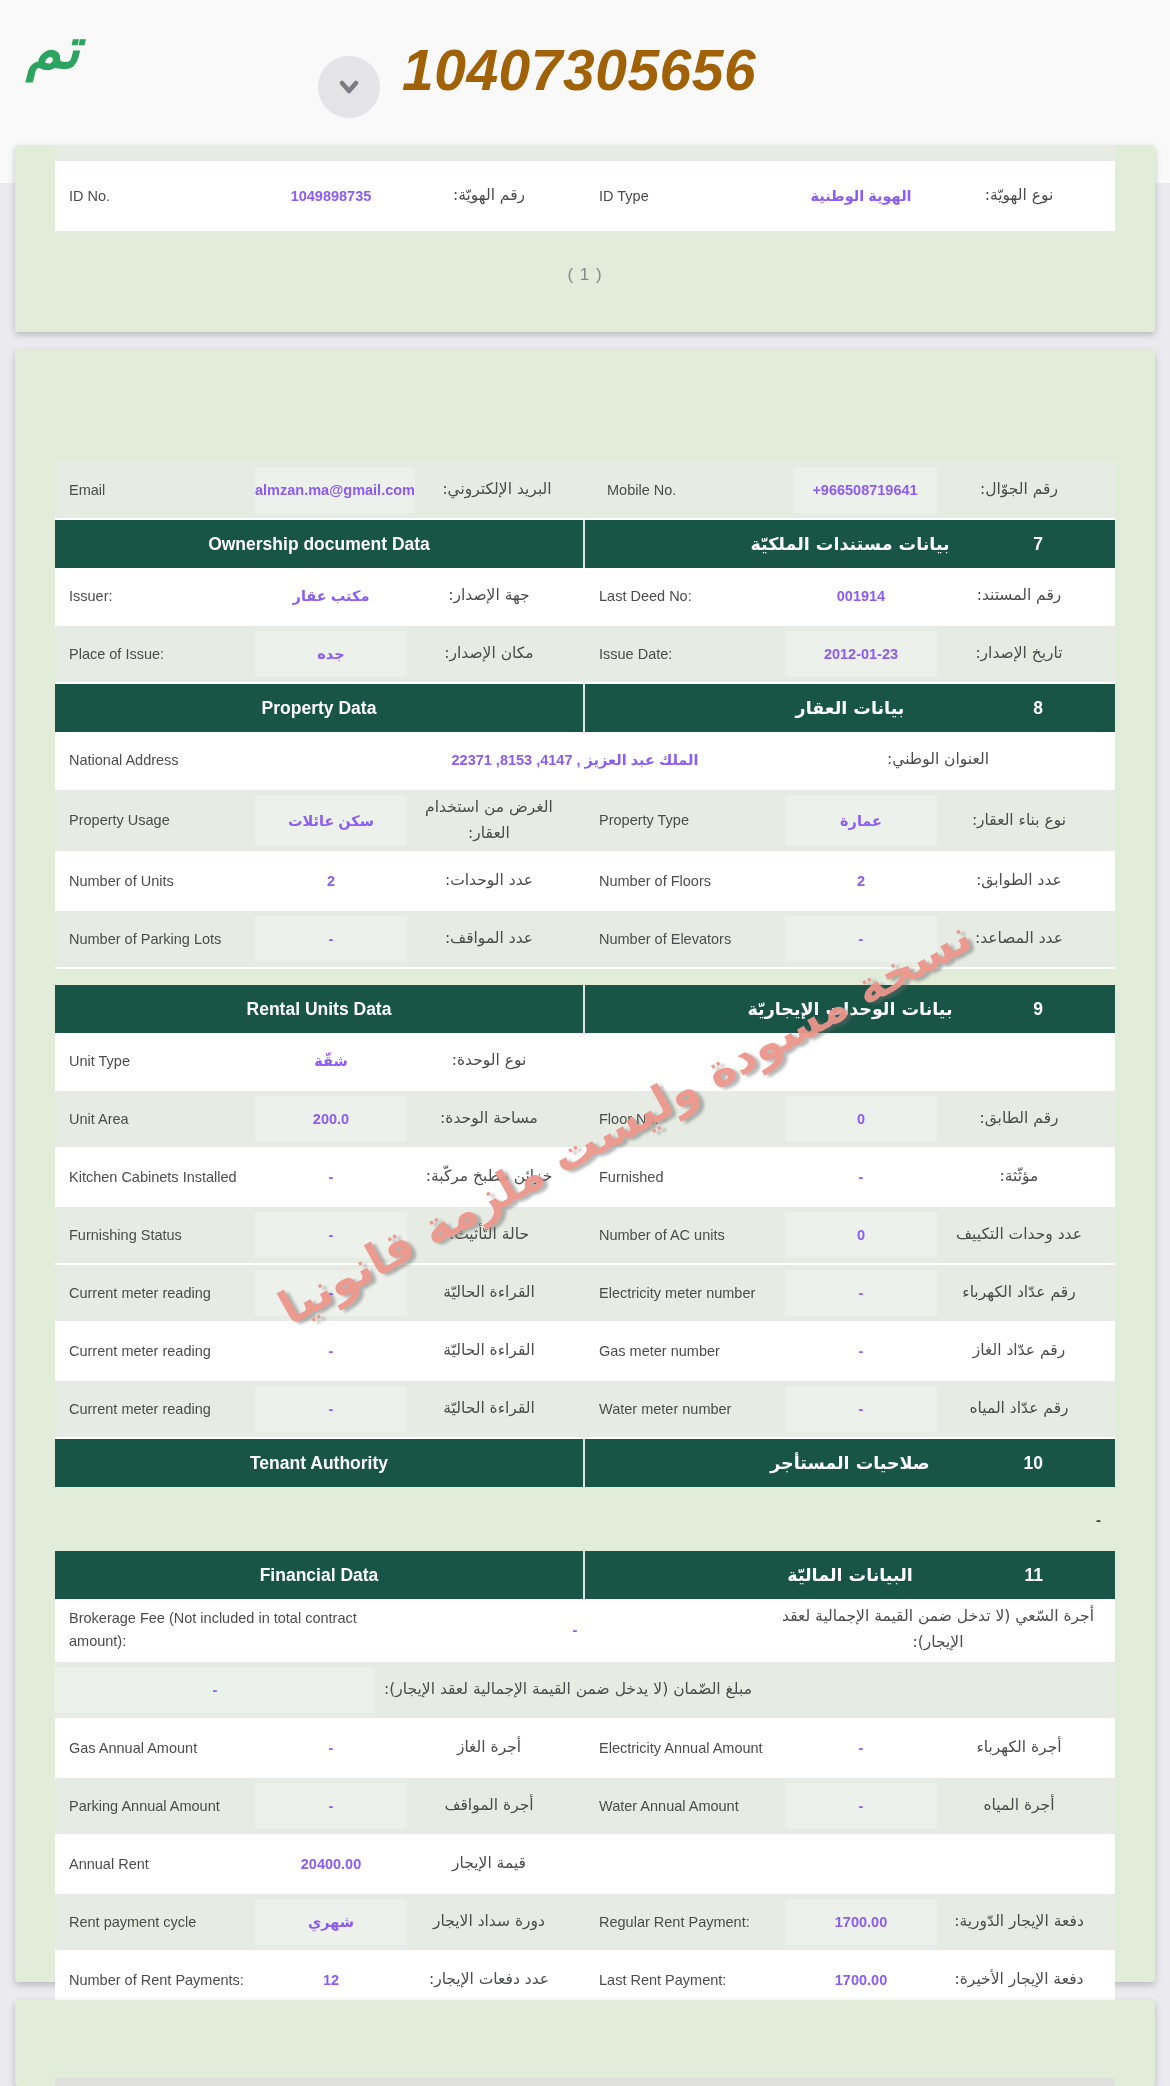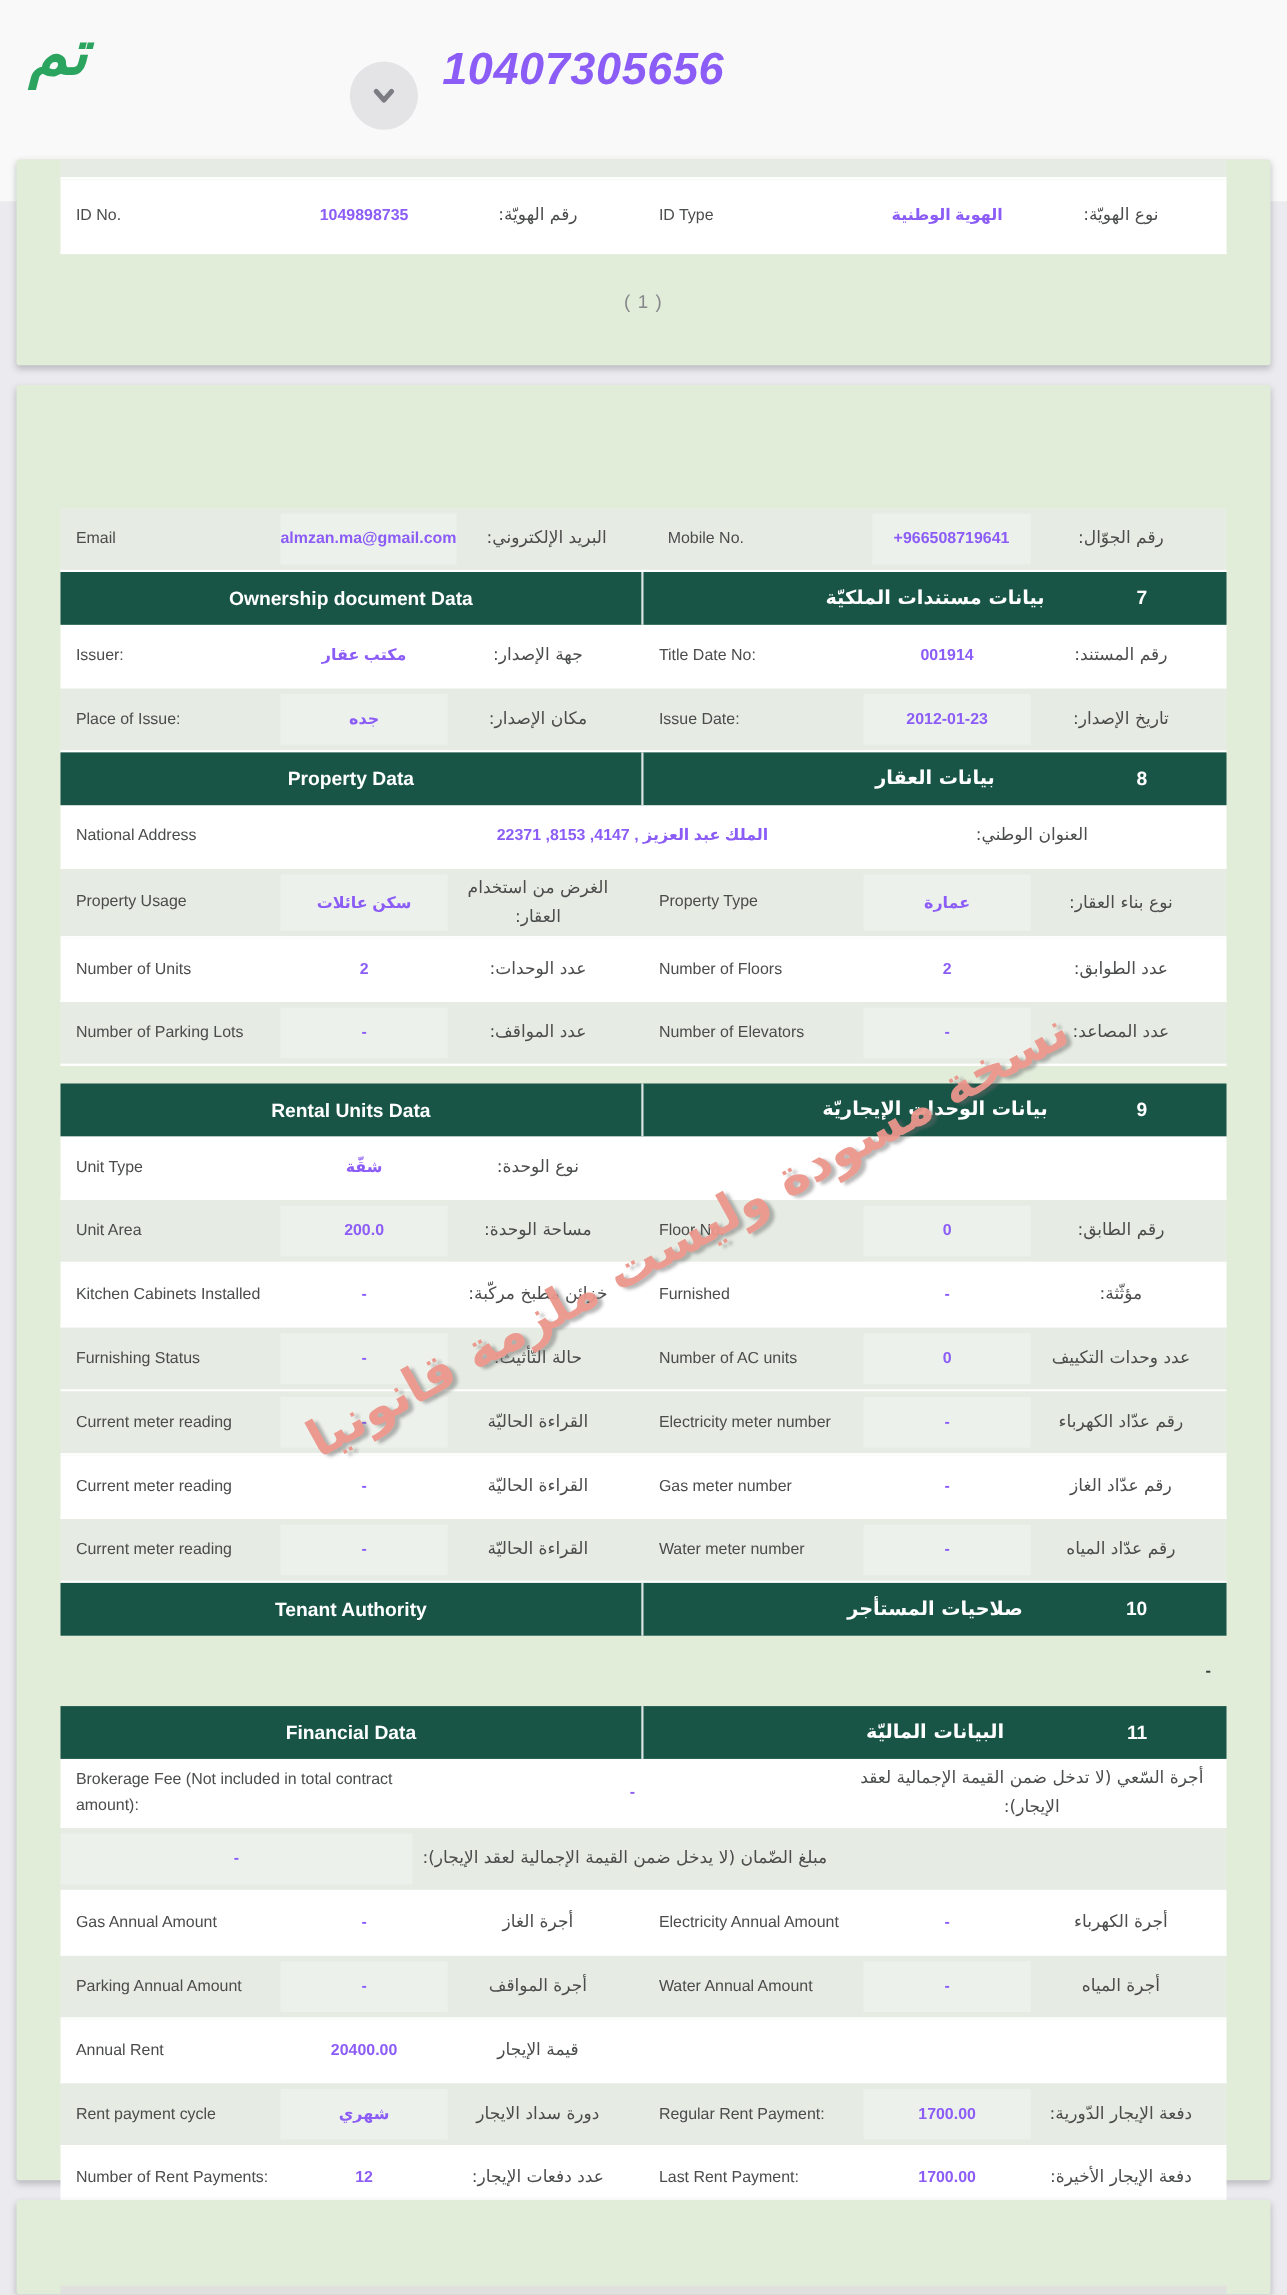--- a/index.html
+++ b/index.html
@@ -13,21 +13,21 @@
   .logo{
     position:absolute;left:26px;top:20px;font-size:57px;font-weight:bold;color:#2aa45e;
     font-family:"DejaVu Sans",sans-serif;line-height:1;
   }
   .chev-btn{
     position:absolute;left:318px;top:56px;width:62px;height:62px;border-radius:50%;
     background:#e4e4e7;border:none;display:flex;align-items:center;justify-content:center;
     cursor:pointer;padding:0;
   }
   .number{
-    position:absolute;left:402px;top:42px;font-size:41px;font-weight:800;color:#8b5cf6;
+    position:absolute;left:402px;top:42px;font-size:57px;font-weight:800;color:#a16207;
     font-family:"Liberation Sans",sans-serif;letter-spacing:0.5px;line-height:1;
   }
   
   .card{
     position:absolute;left:15px;width:1140px;background:#e1ecd9;border-radius:3px;
     box-shadow:0 3px 6px rgba(60,60,75,0.28);box-sizing:border-box;
   }
   .card1{top:145px;height:187px;}
   .card2{top:350px;height:1632px;}
   .card3{top:2000px;height:86px;}
@@ -139,21 +139,21 @@
           </div>
           <span class="sec-num">7</span>
         </div>
         <div class="row">
           <div class="half">
             <div class="c-en" dir="ltr">Issuer:</div>
             <div class="c-val">مكتب عقار</div>
             <div class="c-ar" dir="rtl">جهة الإصدار:</div>
           </div>
           <div class="half">
-            <div class="c-en" dir="ltr">Title Date No:</div>
+            <div class="c-en" dir="ltr">Last Deed No:</div>
             <div class="c-val">001914</div>
             <div class="c-ar" dir="rtl">رقم المستند:</div>
           </div>
         </div>
         <div class="row alt">
           <div class="half">
             <div class="c-en" dir="ltr">Place of Issue:</div>
             <div class="c-val">جده</div>
             <div class="c-ar" dir="rtl">مكان الإصدار:</div>
           </div>

